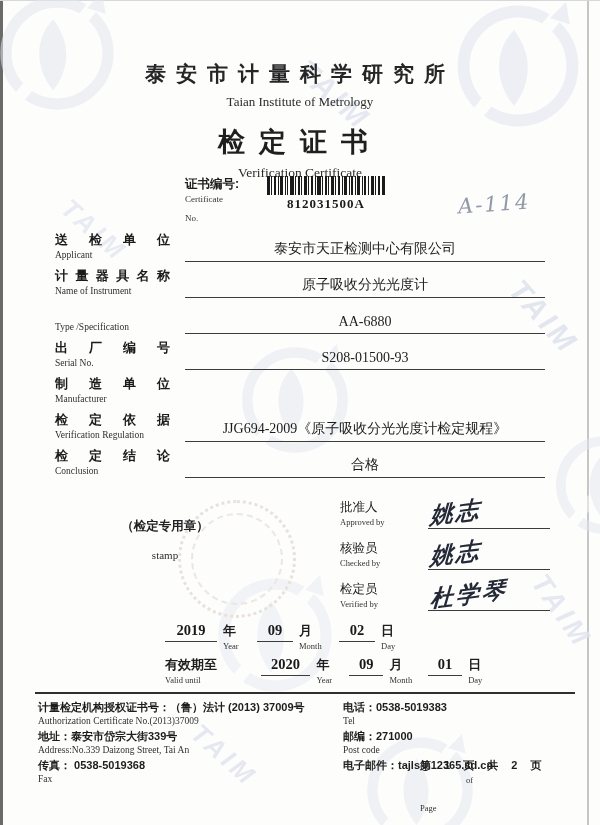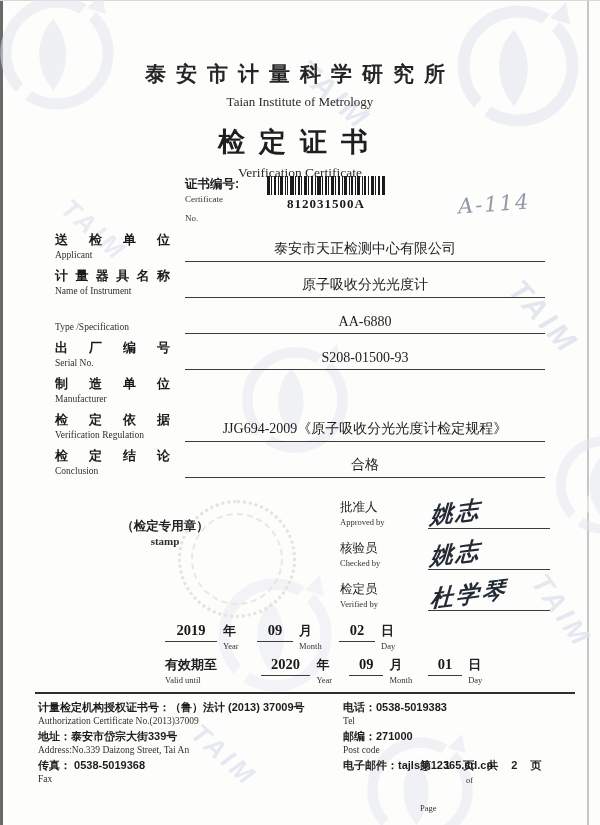--- a/index.html
+++ b/index.html
@@ -38,21 +38,21 @@
   .fields{position:absolute;left:55px;top:226px;width:490px;}
   .frow{display:flex;align-items:flex-end;height:36px;}
   .flabel{width:115px;padding-bottom:2px;}
   .lcn{font-size:13px;font-weight:bold;text-align:justify;text-align-last:justify;color:#1b1b1b;}
   .len{font-family:"Liberation Serif",serif;font-size:9.5px;color:#2e2e2e;margin-top:1px;}
   .fvalue{flex:1;margin-left:15px;border-bottom:1.5px solid #3c3c3c;text-align:center;font-family:"Liberation Serif",serif;font-size:14px;padding-bottom:3px;color:#1c1c1c;}
 
   
   .stampnote{position:absolute;left:95px;top:518px;width:140px;text-align:center;}
   .stamp-cn{font-size:12.5px;font-weight:bold;color:#222;}
-  .stamp-en{font-family:"Liberation Serif",serif;font-size:11px;margin-top:0;color:#2d2d2d;font-weight:bold;}
+  .stamp-en{font-family:"Liberation Serif",serif;font-size:11px;margin-top:14px;color:#2d2d2d;}
   .sigs{position:absolute;left:340px;top:488px;width:210px;}
   .sigrow{display:flex;align-items:flex-end;height:41px;position:relative;}
   .siglabel{width:88px;padding-bottom:2px;}
   .sig-cn{font-size:12.5px;font-weight:normal;}
   .sig-en{font-family:"Liberation Serif",serif;font-size:8.5px;color:#333;margin-top:1px;}
   .sigline{flex:1;border-bottom:1.5px solid #3c3c3c;height:100%;position:relative;}
   .sigink{position:absolute;left:2px;bottom:0px;font-family:"DejaVu Serif",serif;font-style:italic;font-weight:bold;font-size:23px;color:#232a36;transform:rotate(-7deg) skewX(-10deg);white-space:nowrap;letter-spacing:3px;}
 
   
   .dates{position:absolute;left:165px;top:622px;width:330px;}

